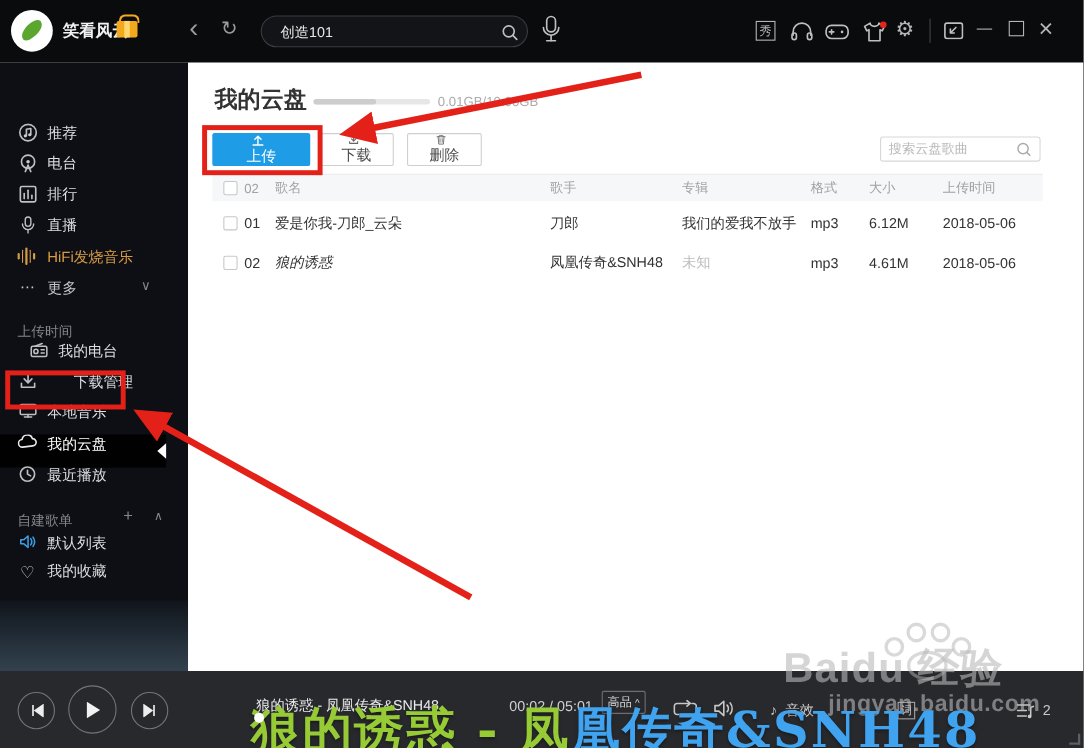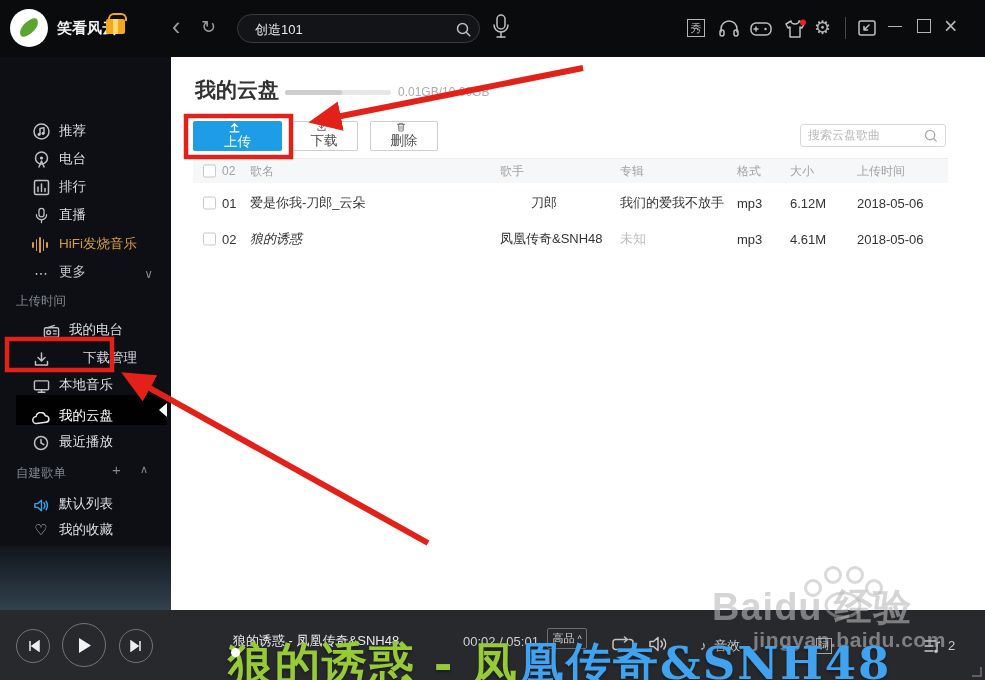--- a/index.html
+++ b/index.html
@@ -23,21 +23,21 @@
                border:1px solid #3b3b41; border-radius:15px; }
   .searchbox .q { position:absolute; left:17px; top:6px; font-size:13px; color:#e8e8e8; }
   .icon-svg { stroke:#bfbfc2; fill:none; stroke-width:1.5; stroke-linecap:round; stroke-linejoin:round; }
   .tb-ico { position:absolute; top:19px; color:#b5b5b8; }
   .win-div { position:absolute; left:845px; top:17px; width:1px; height:22px; background:#45454a; }
 
   
   .sidebar { position:absolute; left:0; top:57px; width:171px; height:553px; background:#0d0f14; }
   .scape { position:absolute; left:0; bottom:0; width:171px; height:64px;
            background:linear-gradient(180deg,#11151b 0%,#1f2933 45%,#33424e 100%); }
-  .side-item { position:absolute; left:16px; width:151px; height:28px; display:flex; align-items:flex-end;
+  .side-item { position:absolute; left:0; width:151px; height:28px; display:flex; align-items:flex-start;
                padding-left:16px; color:#dcdee0; font-size:13.5px; cursor:pointer; }
   .side-item .ic { width:18px; margin-right:9px; display:flex; justify-content:center; color:#c9ccd0; }
   .side-head { position:absolute; left:16px; color:#82878d; font-size:12.5px; }
   .side-sel { background:#010102; height:30px; }
   .sel-mark { position:absolute; right:0; top:8px; width:0; height:0;
               border-top:7px solid transparent; border-bottom:7px solid transparent; border-right:8px solid #fdfdfd; }
   .hifi { color:#d79b45; }
   .hifi .ic { color:#d79b45; }
   .wavebars span { display:inline-block; width:2px; background:#d79b45; margin-right:2px; border-radius:1px; }
 
@@ -325,21 +325,21 @@
       <span class="cell" style="left:427px;">专辑</span>
       <span class="cell" style="left:544px;">格式</span>
       <span class="cell" style="left:597px;">大小</span>
       <span class="cell" style="left:664px;">上传时间</span>
     </div>
 
     <div class="trow" style="top:128px;">
       <span class="cb"></span>
       <span class="cell" style="left:29px;">01</span>
       <span class="cell" style="left:57px;">爱是你我-刀郎_云朵</span>
-      <span class="cell" style="left:307px;margin-left:31px;">刀郎</span>
+      <span class="cell" style="left:307px;">刀郎</span>
       <span class="cell" style="left:427px;">我们的爱我不放手</span>
       <span class="cell" style="left:544px;">mp3</span>
       <span class="cell" style="left:597px;">6.12M</span>
       <span class="cell" style="left:664px;">2018-05-06</span>
     </div>
     <div class="trow" style="top:164px;">
       <span class="cb"></span>
       <span class="cell" style="left:29px;">02</span>
       <span class="cell" style="left:57px;font-style:italic;">狼的诱惑</span>
       <span class="cell" style="left:307px;">凤凰传奇&amp;SNH48</span>

